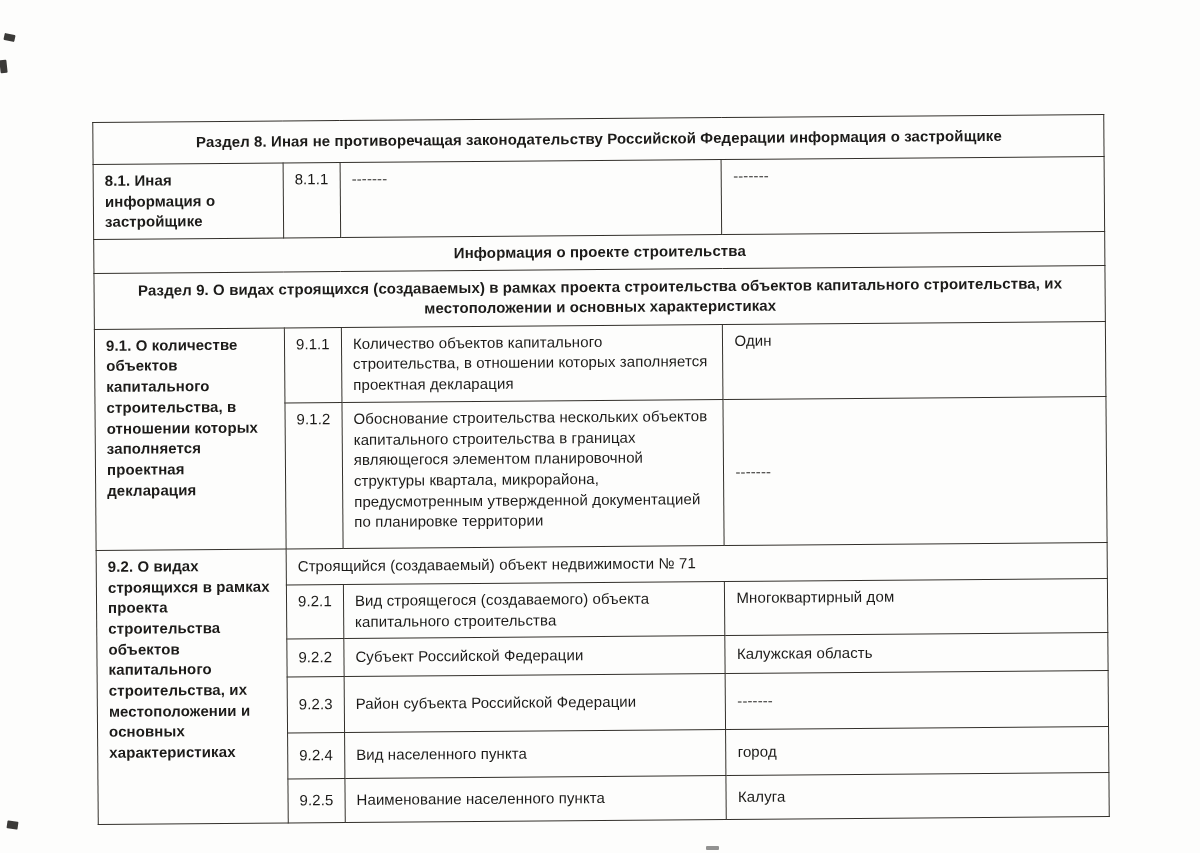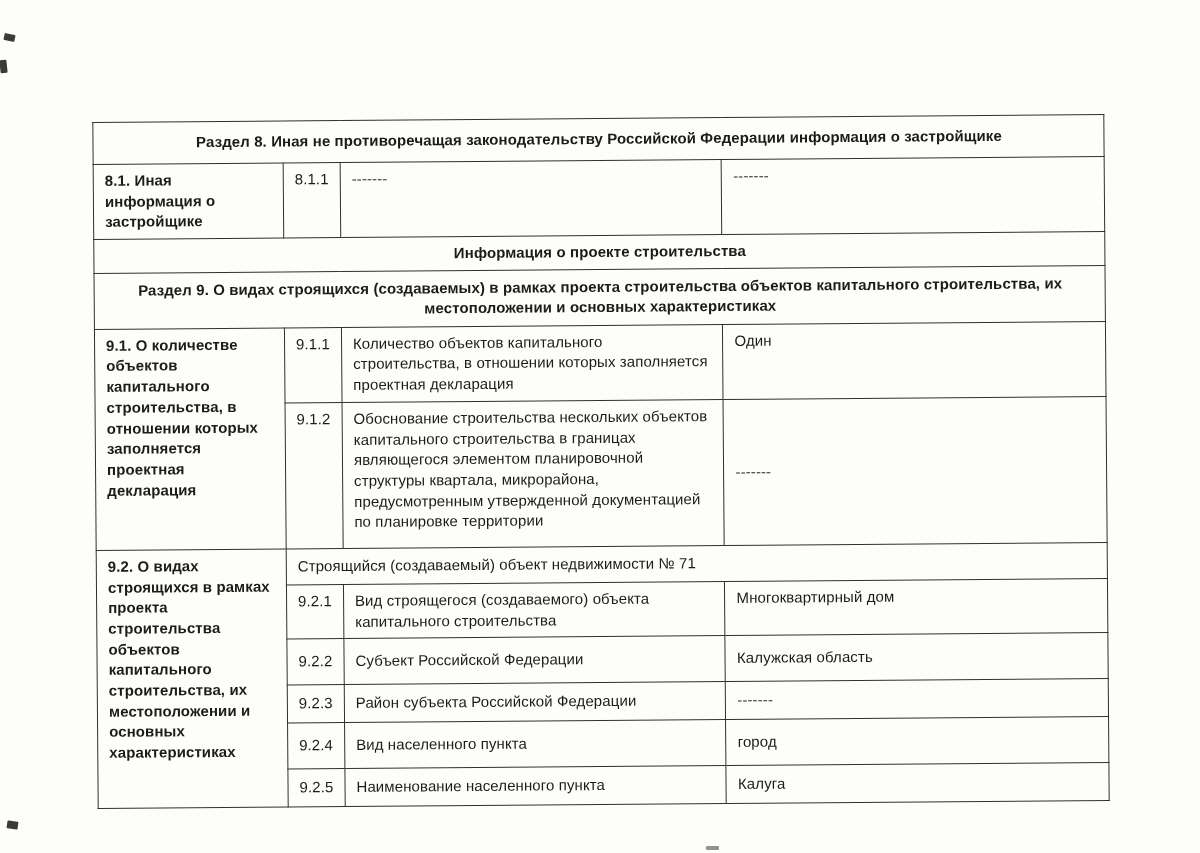--- a/index.html
+++ b/index.html
@@ -98,38 +98,38 @@
       <td colspan="3" style="height:36px" class="vmid">Строящийся (создаваемый) объект недвижимости № 71</td>
     </tr>
 
     <tr>
       <td style="height:44px">9.2.1</td>
       <td>Вид строящегося (создаваемого) объекта капитального строительства</td>
       <td>Многоквартирный дом</td>
     </tr>
 
     <tr>
-      <td style="height:46px" class="vmid">9.2.2</td>
+      <td style="height:38px" class="vmid">9.2.2</td>
       <td class="vmid">Субъект Российской Федерации</td>
       <td class="vmid">Калужская область</td>
     </tr>
 
     <tr>
-      <td style="height:38px" class="vmid">9.2.3</td>
+      <td style="height:56px" class="vmid">9.2.3</td>
       <td class="vmid">Район субъекта Российской Федерации</td>
       <td class="vmid">-------</td>
     </tr>
 
     <tr>
       <td style="height:46px" class="vmid">9.2.4</td>
       <td class="vmid">Вид населенного пункта</td>
       <td class="vmid">город</td>
     </tr>
 
     <tr>
-      <td style="height:38px" class="vmid">9.2.5</td>
+      <td style="height:44px" class="vmid">9.2.5</td>
       <td class="vmid">Наименование населенного пункта</td>
       <td class="vmid">Калуга</td>
     </tr>
 
   </tbody>
     </table>
 </div>
 
 </body></html>

